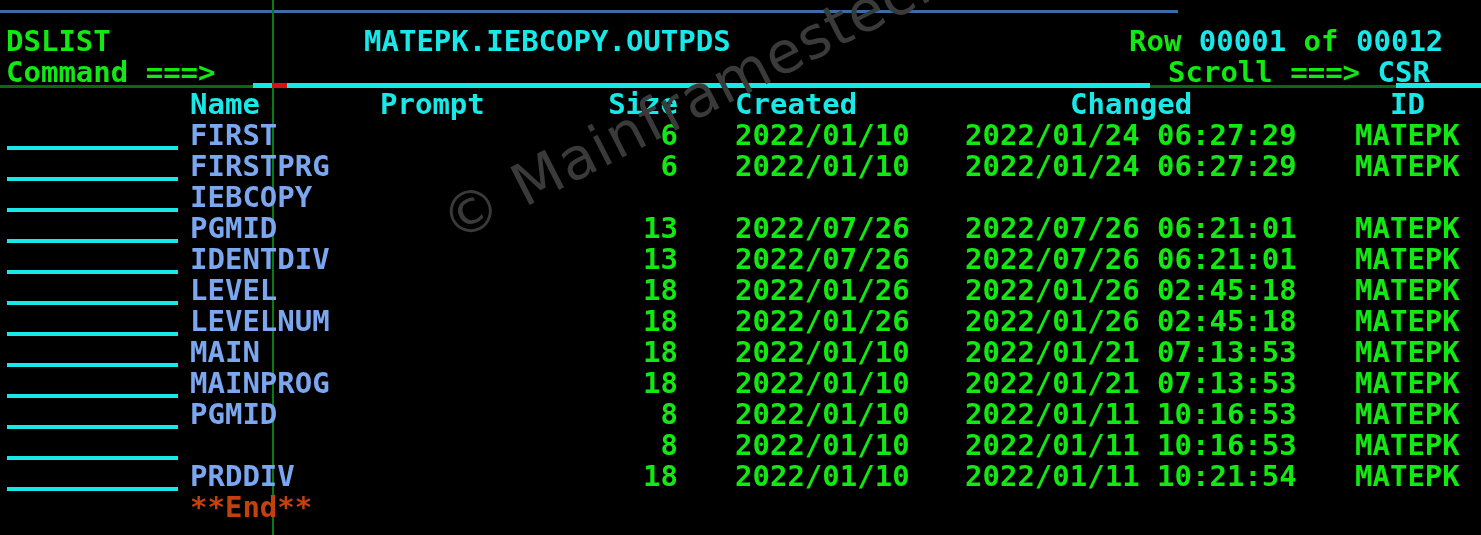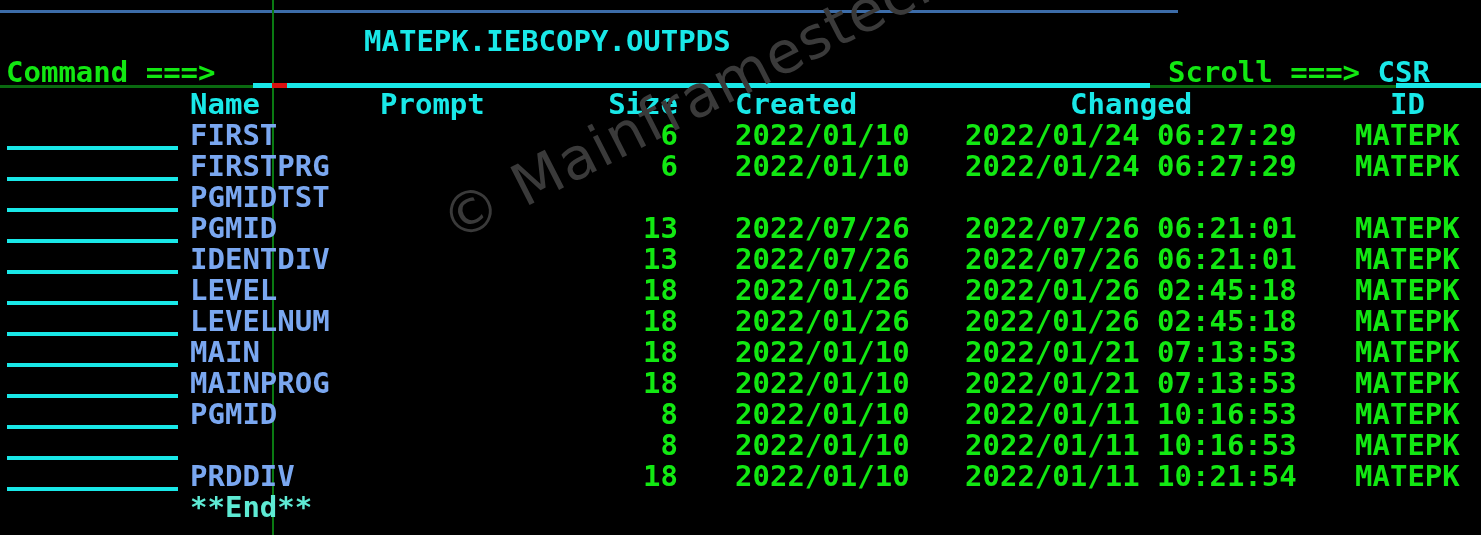--- a/index.html
+++ b/index.html
@@ -80,21 +80,21 @@
     left: 0;
     white-space: pre;
     font-size: 29px;
     line-height: 31px;
     letter-spacing: 0px;
     font-weight: bold;
   }
   .g  { color: #12e812; }   
   .c  { color: #19e8e8; }   
   .b  { color: #7aa7f0; }   
-  .w  { color: #5eead4; text-align: right; }
+  .w  { color: #c2410c; text-align: right; }
 
   
   #hdr-app    { top: 26px;  left: 6px; }
   #hdr-title  { top: 26px;  left: 340px; margin-left: 24px; }
   #hdr-row    { top: 26px;  left: 1129px; }
   #cmd-label  { top: 57px;  left: 6px; }
   #scroll-lbl { top: 57px;  left: 1168px; }
   #col-head   { top: 89px;  left: 0px; }
 
   
@@ -148,21 +148,23 @@
   }
 </style>
 </head>
 <body>
 
 <div id="terminal">
 
   <div class="top-rule"></div>
   <div class="vline"></div>
 
+  <div class="line g" id="hdr-app">DSLIST</div>
   <div class="line c" id="hdr-title">MATEPK.IEBCOPY.OUTPDS</div>
+  <div class="line" id="hdr-row"><span class="g">Row </span><span class="c">00001</span><span class="g"> of </span><span class="c">00012</span></div>
 
   <div class="line" id="scroll-lbl"><span class="g">Scroll ===&gt;</span><span class="g"> </span><span class="c">CSR</span></div>
   <div class="line g" id="cmd-label">Command ===&gt;</div>
 
   <div class="green-rule"></div>
   <div class="cmd-underline seg-a"></div>
   <div class="cmd-cursor"></div>
   <div class="cmd-underline seg-b"></div>
   <div class="scroll-underline"></div>
 
@@ -171,21 +173,21 @@
     <span class="cell" style="left:380px">Prompt</span>
     <span class="cell c-size">Size</span>
     <span class="cell c-created">Created</span>
     <span class="cell" style="left:1070px">Changed</span>
     <span class="cell" style="left:1390px">ID</span>
   </div>
 
   <div id="rows">
       <div class="row"><div class="f-input"></div><span class="cell c-name b">FIRST</span><span class="cell c-size g">6</span><span class="cell c-created g">2022/01/10</span><span class="cell c-changed g">2022/01/24 06:27:29</span><span class="cell c-id g">MATEPK</span></div>
       <div class="row"><div class="f-input"></div><span class="cell c-name b">FIRSTPRG</span><span class="cell c-size g">6</span><span class="cell c-created g">2022/01/10</span><span class="cell c-changed g">2022/01/24 06:27:29</span><span class="cell c-id g">MATEPK</span></div>
-      <div class="row"><div class="f-input"></div><span class="cell c-name b">PGMIDTST</span><span class="cell c-size g"></span><span class="cell c-created g"></span><span class="cell c-changed g"></span><span class="cell c-id g"></span></div>
+      <div class="row"><div class="f-input"></div><span class="cell c-name b">IEBCOPY</span><span class="cell c-size g"></span><span class="cell c-created g"></span><span class="cell c-changed g"></span><span class="cell c-id g"></span></div>
       <div class="row"><div class="f-input"></div><span class="cell c-name b">PGMID</span><span class="cell c-size g">13</span><span class="cell c-created g">2022/07/26</span><span class="cell c-changed g">2022/07/26 06:21:01</span><span class="cell c-id g">MATEPK</span></div>
       <div class="row"><div class="f-input"></div><span class="cell c-name b">IDENTDIV</span><span class="cell c-size g">13</span><span class="cell c-created g">2022/07/26</span><span class="cell c-changed g">2022/07/26 06:21:01</span><span class="cell c-id g">MATEPK</span></div>
       <div class="row"><div class="f-input"></div><span class="cell c-name b">LEVEL</span><span class="cell c-size g">18</span><span class="cell c-created g">2022/01/26</span><span class="cell c-changed g">2022/01/26 02:45:18</span><span class="cell c-id g">MATEPK</span></div>
       <div class="row"><div class="f-input"></div><span class="cell c-name b">LEVELNUM</span><span class="cell c-size g">18</span><span class="cell c-created g">2022/01/26</span><span class="cell c-changed g">2022/01/26 02:45:18</span><span class="cell c-id g">MATEPK</span></div>
       <div class="row"><div class="f-input"></div><span class="cell c-name b">MAIN</span><span class="cell c-size g">18</span><span class="cell c-created g">2022/01/10</span><span class="cell c-changed g">2022/01/21 07:13:53</span><span class="cell c-id g">MATEPK</span></div>
       <div class="row"><div class="f-input"></div><span class="cell c-name b">MAINPROG</span><span class="cell c-size g">18</span><span class="cell c-created g">2022/01/10</span><span class="cell c-changed g">2022/01/21 07:13:53</span><span class="cell c-id g">MATEPK</span></div>
       <div class="row"><div class="f-input"></div><span class="cell c-name b">PGMID</span><span class="cell c-size g">8</span><span class="cell c-created g">2022/01/10</span><span class="cell c-changed g">2022/01/11 10:16:53</span><span class="cell c-id g">MATEPK</span></div>
       <div class="row"><div class="f-input"></div><span class="cell c-size g">8</span><span class="cell c-created g">2022/01/10</span><span class="cell c-changed g">2022/01/11 10:16:53</span><span class="cell c-id g">MATEPK</span></div>
       <div class="row"><div class="f-input"></div><span class="cell c-name b">PRDDIV</span><span class="cell c-size g">18</span><span class="cell c-created g">2022/01/10</span><span class="cell c-changed g">2022/01/11 10:21:54</span><span class="cell c-id g">MATEPK</span></div>
       <div class="row"><span class="cell c-end w">**End**</span></div>

